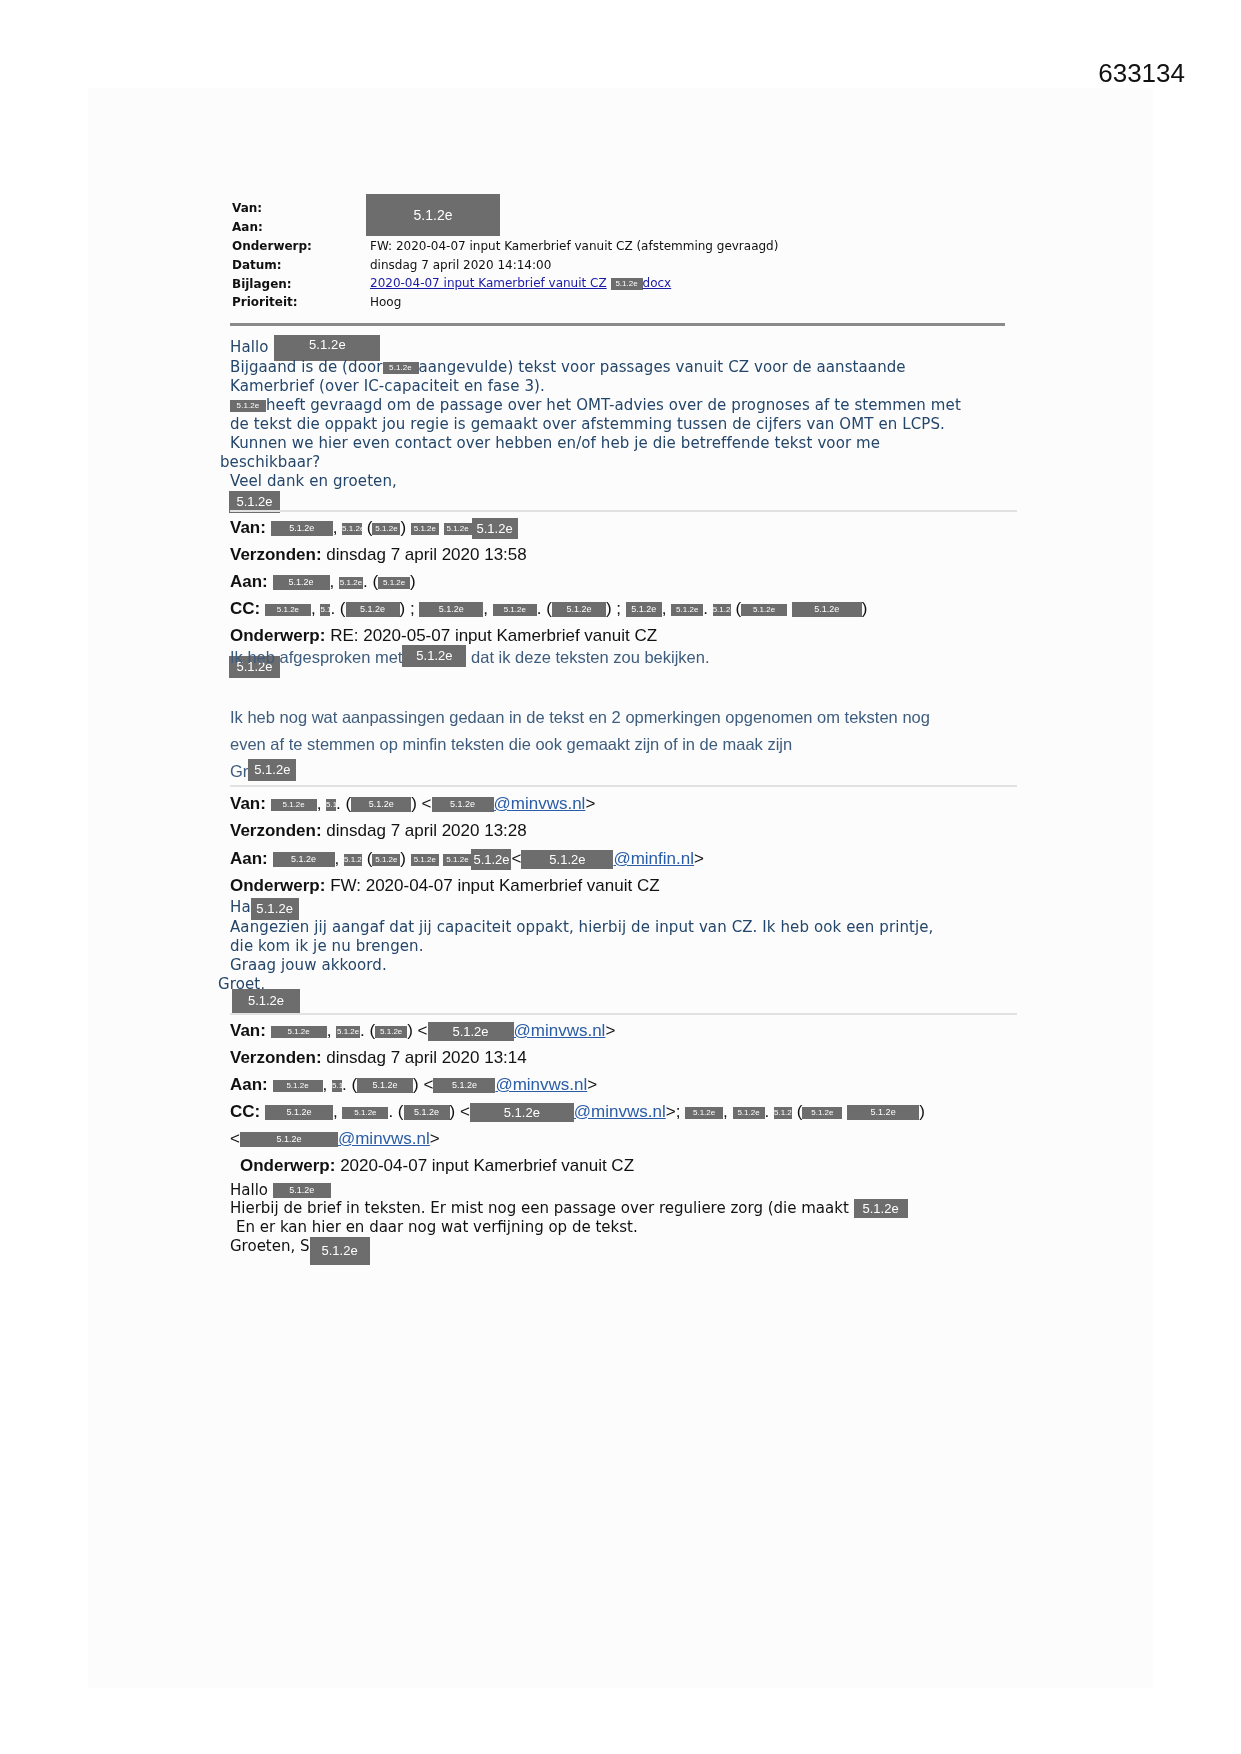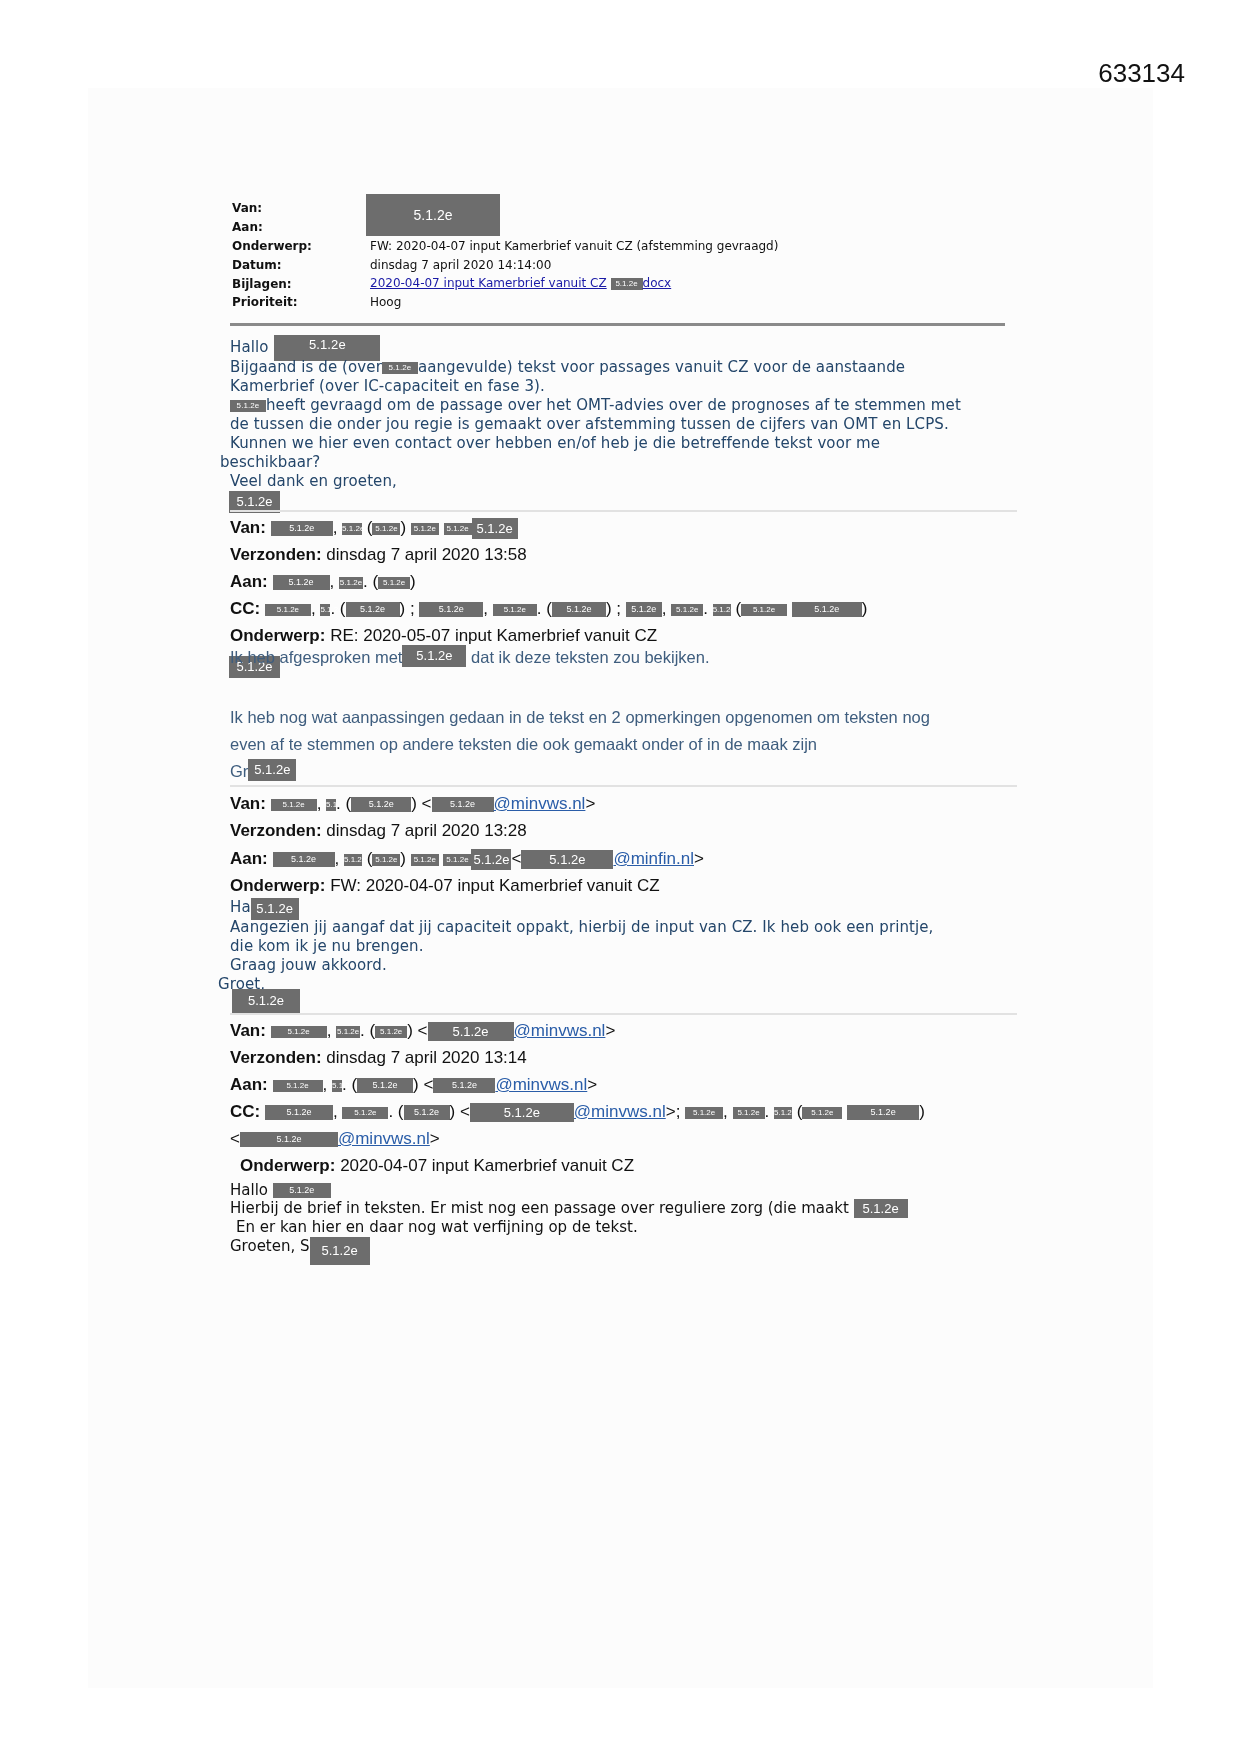--- a/index.html
+++ b/index.html
@@ -86,27 +86,27 @@
 </div>
 
 <div class="thick-rule"></div>
 
 <div>
   <div class="abs verdana-blue" style="left:230px;top:338px">
     <span>Hallo</span>
     <span class="red r-big" style="width:106px;margin-left:1px;vertical-align:top;margin-top:-3px;height:20px;">5.1.2e</span>
   </div>
   <div class="abs verdana-blue" style="left:230px;top:358px">
-    <span>Bijgaand is de (over</span><span class="red r-xs" style="width:36px;">5.1.2e</span><span>aangevulde) tekst voor passages vanuit CZ voor de aanstaande</span>
+    <span>Bijgaand is de (door</span><span class="red r-xs" style="width:36px;">5.1.2e</span><span>aangevulde) tekst voor passages vanuit CZ voor de aanstaande</span>
   </div>
   <div class="abs verdana-blue" style="left:230px;top:377px">Kamerbrief (over IC-capaciteit en fase 3).</div>
   <div class="abs verdana-blue" style="left:230px;top:396px">
     <span class="red r-xs" style="width:36px;">5.1.2e</span><span>heeft gevraagd om de passage over het OMT-advies over de prognoses af te stemmen met</span>
   </div>
-  <div class="abs verdana-blue" style="left:230px;top:415px">de tussen die onder jou regie is gemaakt over afstemming tussen de cijfers van OMT en LCPS.</div>
+  <div class="abs verdana-blue" style="left:230px;top:415px">de tekst die oppakt jou regie is gemaakt over afstemming tussen de cijfers van OMT en LCPS.</div>
   <div class="abs verdana-blue" style="left:230px;top:434px">Kunnen we hier even contact over hebben en/of heb je die betreffende tekst voor me</div>
   <div class="abs verdana-blue" style="left:220px;top:453px">beschikbaar?</div>
   <div class="abs verdana-blue" style="left:230px;top:472px">Veel dank en groeten,</div>
   <div class="abs red r-big" style="left:229px;top:491px;width:51px;height:22px;line-height:22px;padding:0;">5.1.2e</div>
 </div>
 
 <div class="thin-rule" style="top:510px"></div>
 
 <div>
   <div class="abs calibri-black" style="left:230px;top:518px">
@@ -142,21 +142,21 @@
   </div>
   <div class="abs calibri-black" style="left:230px;top:626px">
     <b>Onderwerp:</b> <span>RE: 2020-05-07 input Kamerbrief vanuit CZ</span>
   </div>
   <div class="abs red r-big" style="left:229px;top:656px;width:51px;height:22px;line-height:22px;padding:0;">5.1.2e</div>
   <div class="abs calibri-blue" style="left:230px;top:648px">
     <span>Ik heb afgesproken met</span><span class="red r-big" style="width:64px;height:22px;line-height:22px;padding:0;vertical-align:top;margin-top:-3px;">5.1.2e</span>
     <span>dat ik deze teksten zou bekijken.</span>
   </div>
   <div class="abs calibri-blue" style="left:230px;top:708px">Ik heb nog wat aanpassingen gedaan in de tekst en 2 opmerkingen opgenomen om teksten nog</div>
-  <div class="abs calibri-blue" style="left:230px;top:735px">even af te stemmen op andere teksten die ook gemaakt onder of in de maak zijn</div>
+  <div class="abs calibri-blue" style="left:230px;top:735px">even af te stemmen op minfin teksten die ook gemaakt zijn of in de maak zijn</div>
   <div class="abs calibri-blue" style="left:230px;top:762px">
     <span>Gr</span><span class="red r-big" style="width:48px;height:22px;line-height:22px;padding:0;vertical-align:top;margin-top:-3px;">5.1.2e</span>
   </div>
 </div>
 
 <div class="thin-rule" style="top:785px"></div>
 
 <div>
   <div class="abs calibri-black" style="left:230px;top:794px">
     <b>Van:</b>

